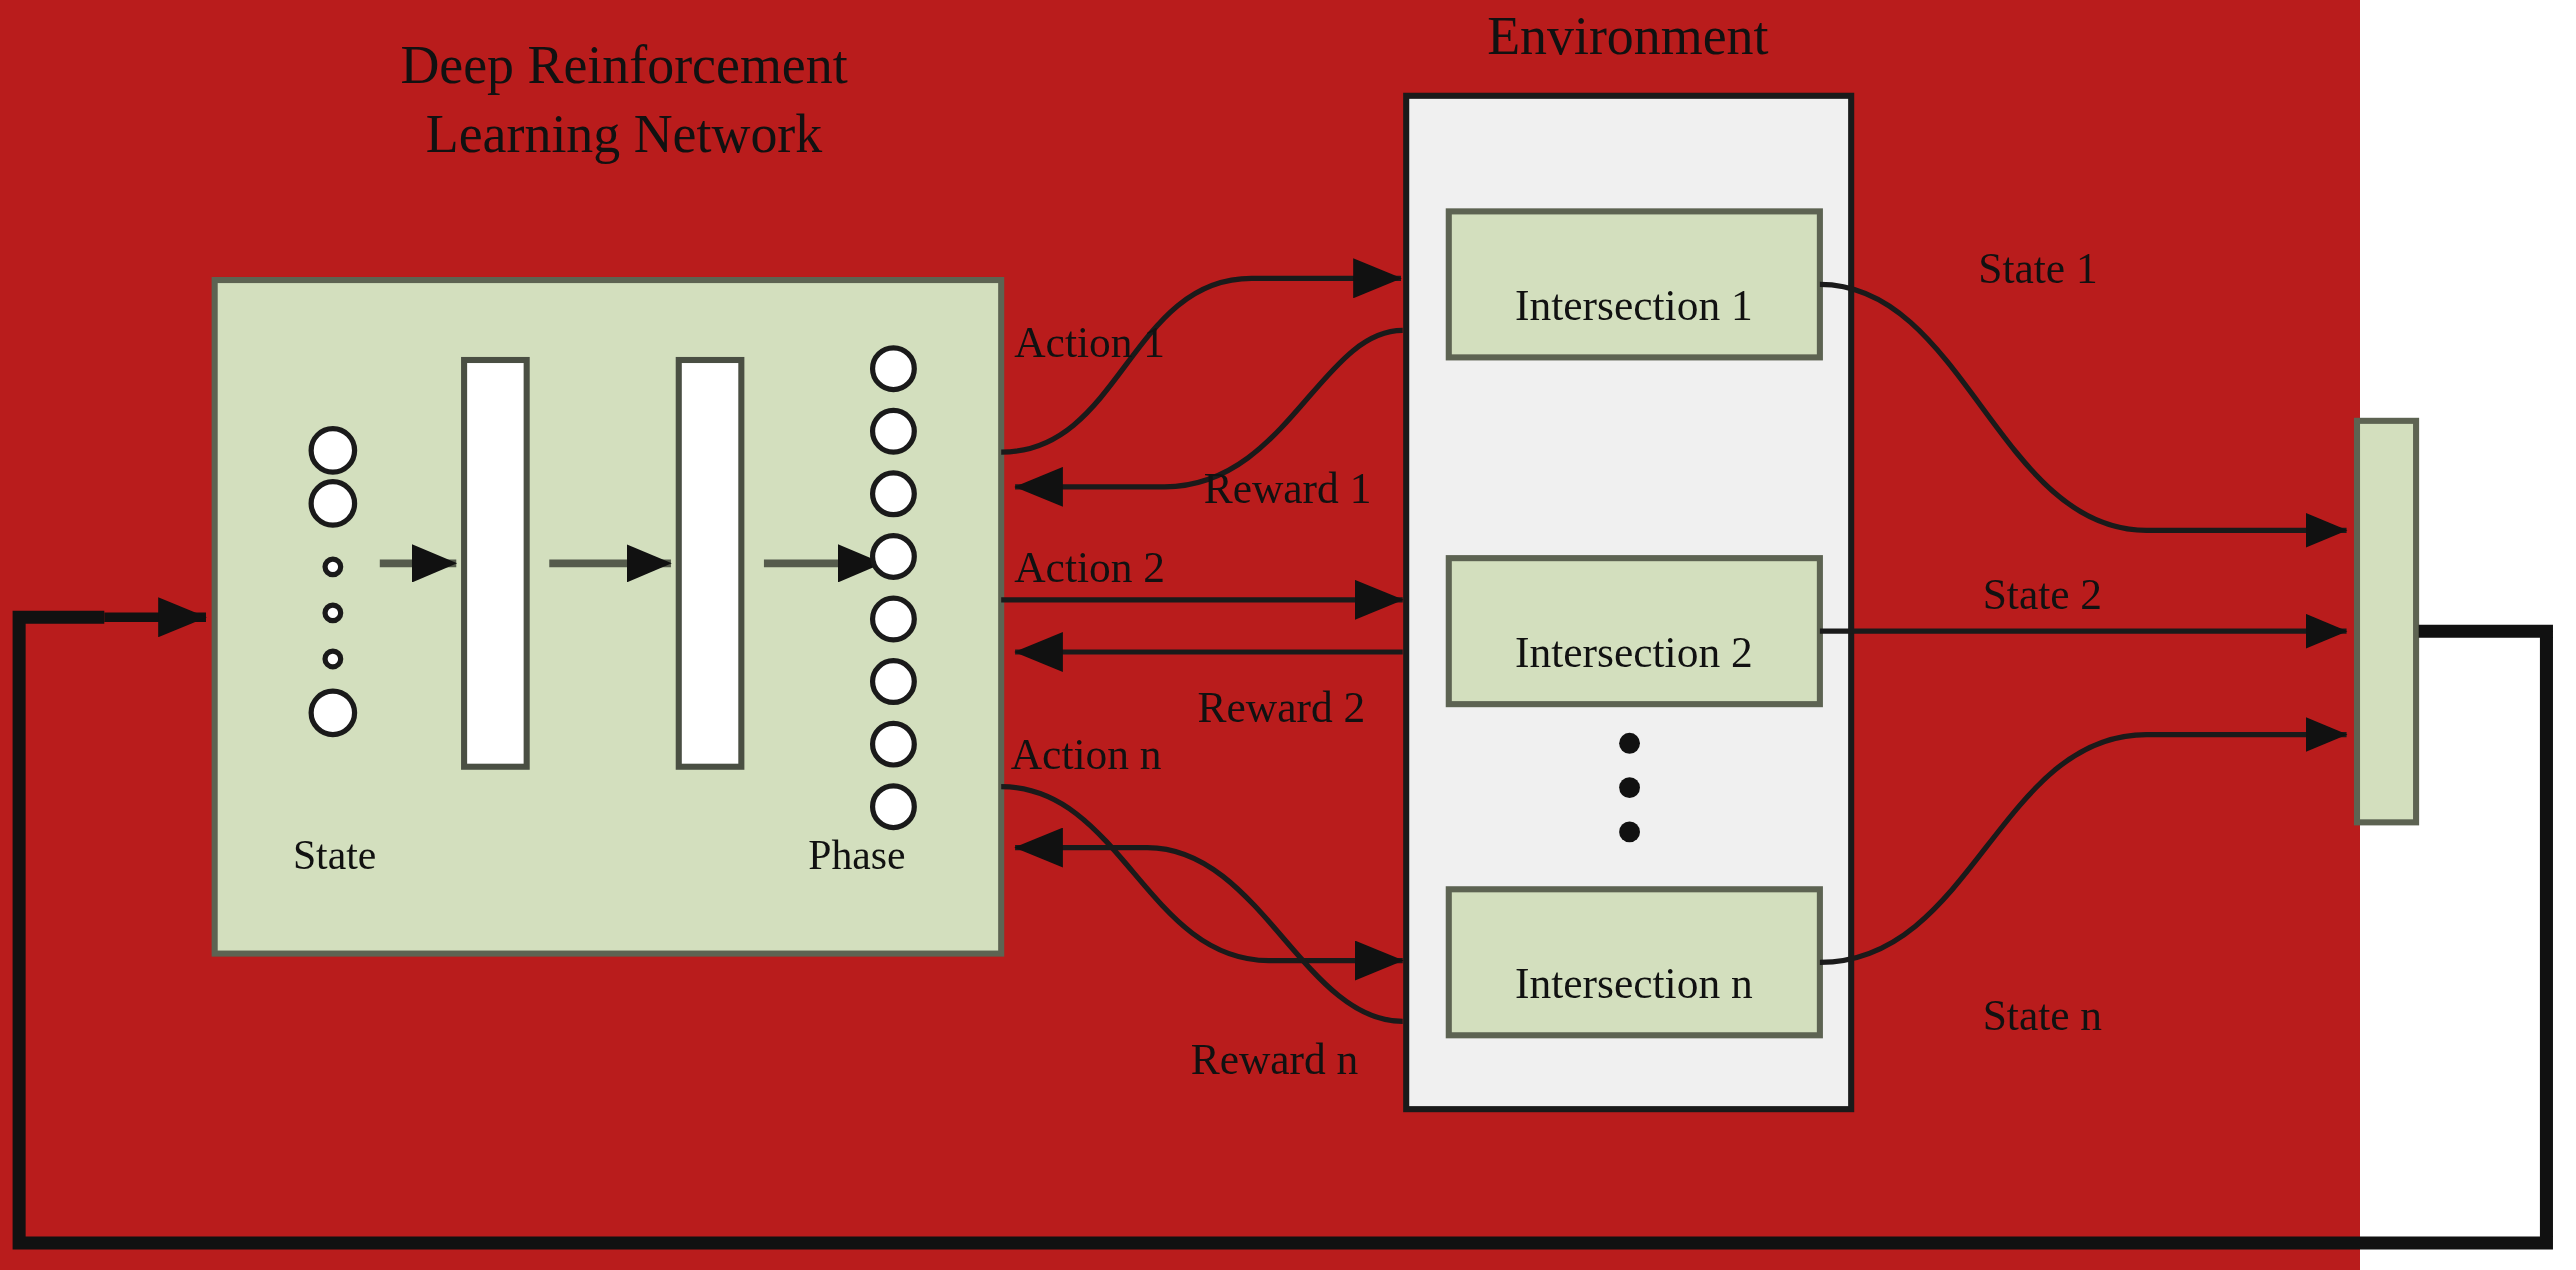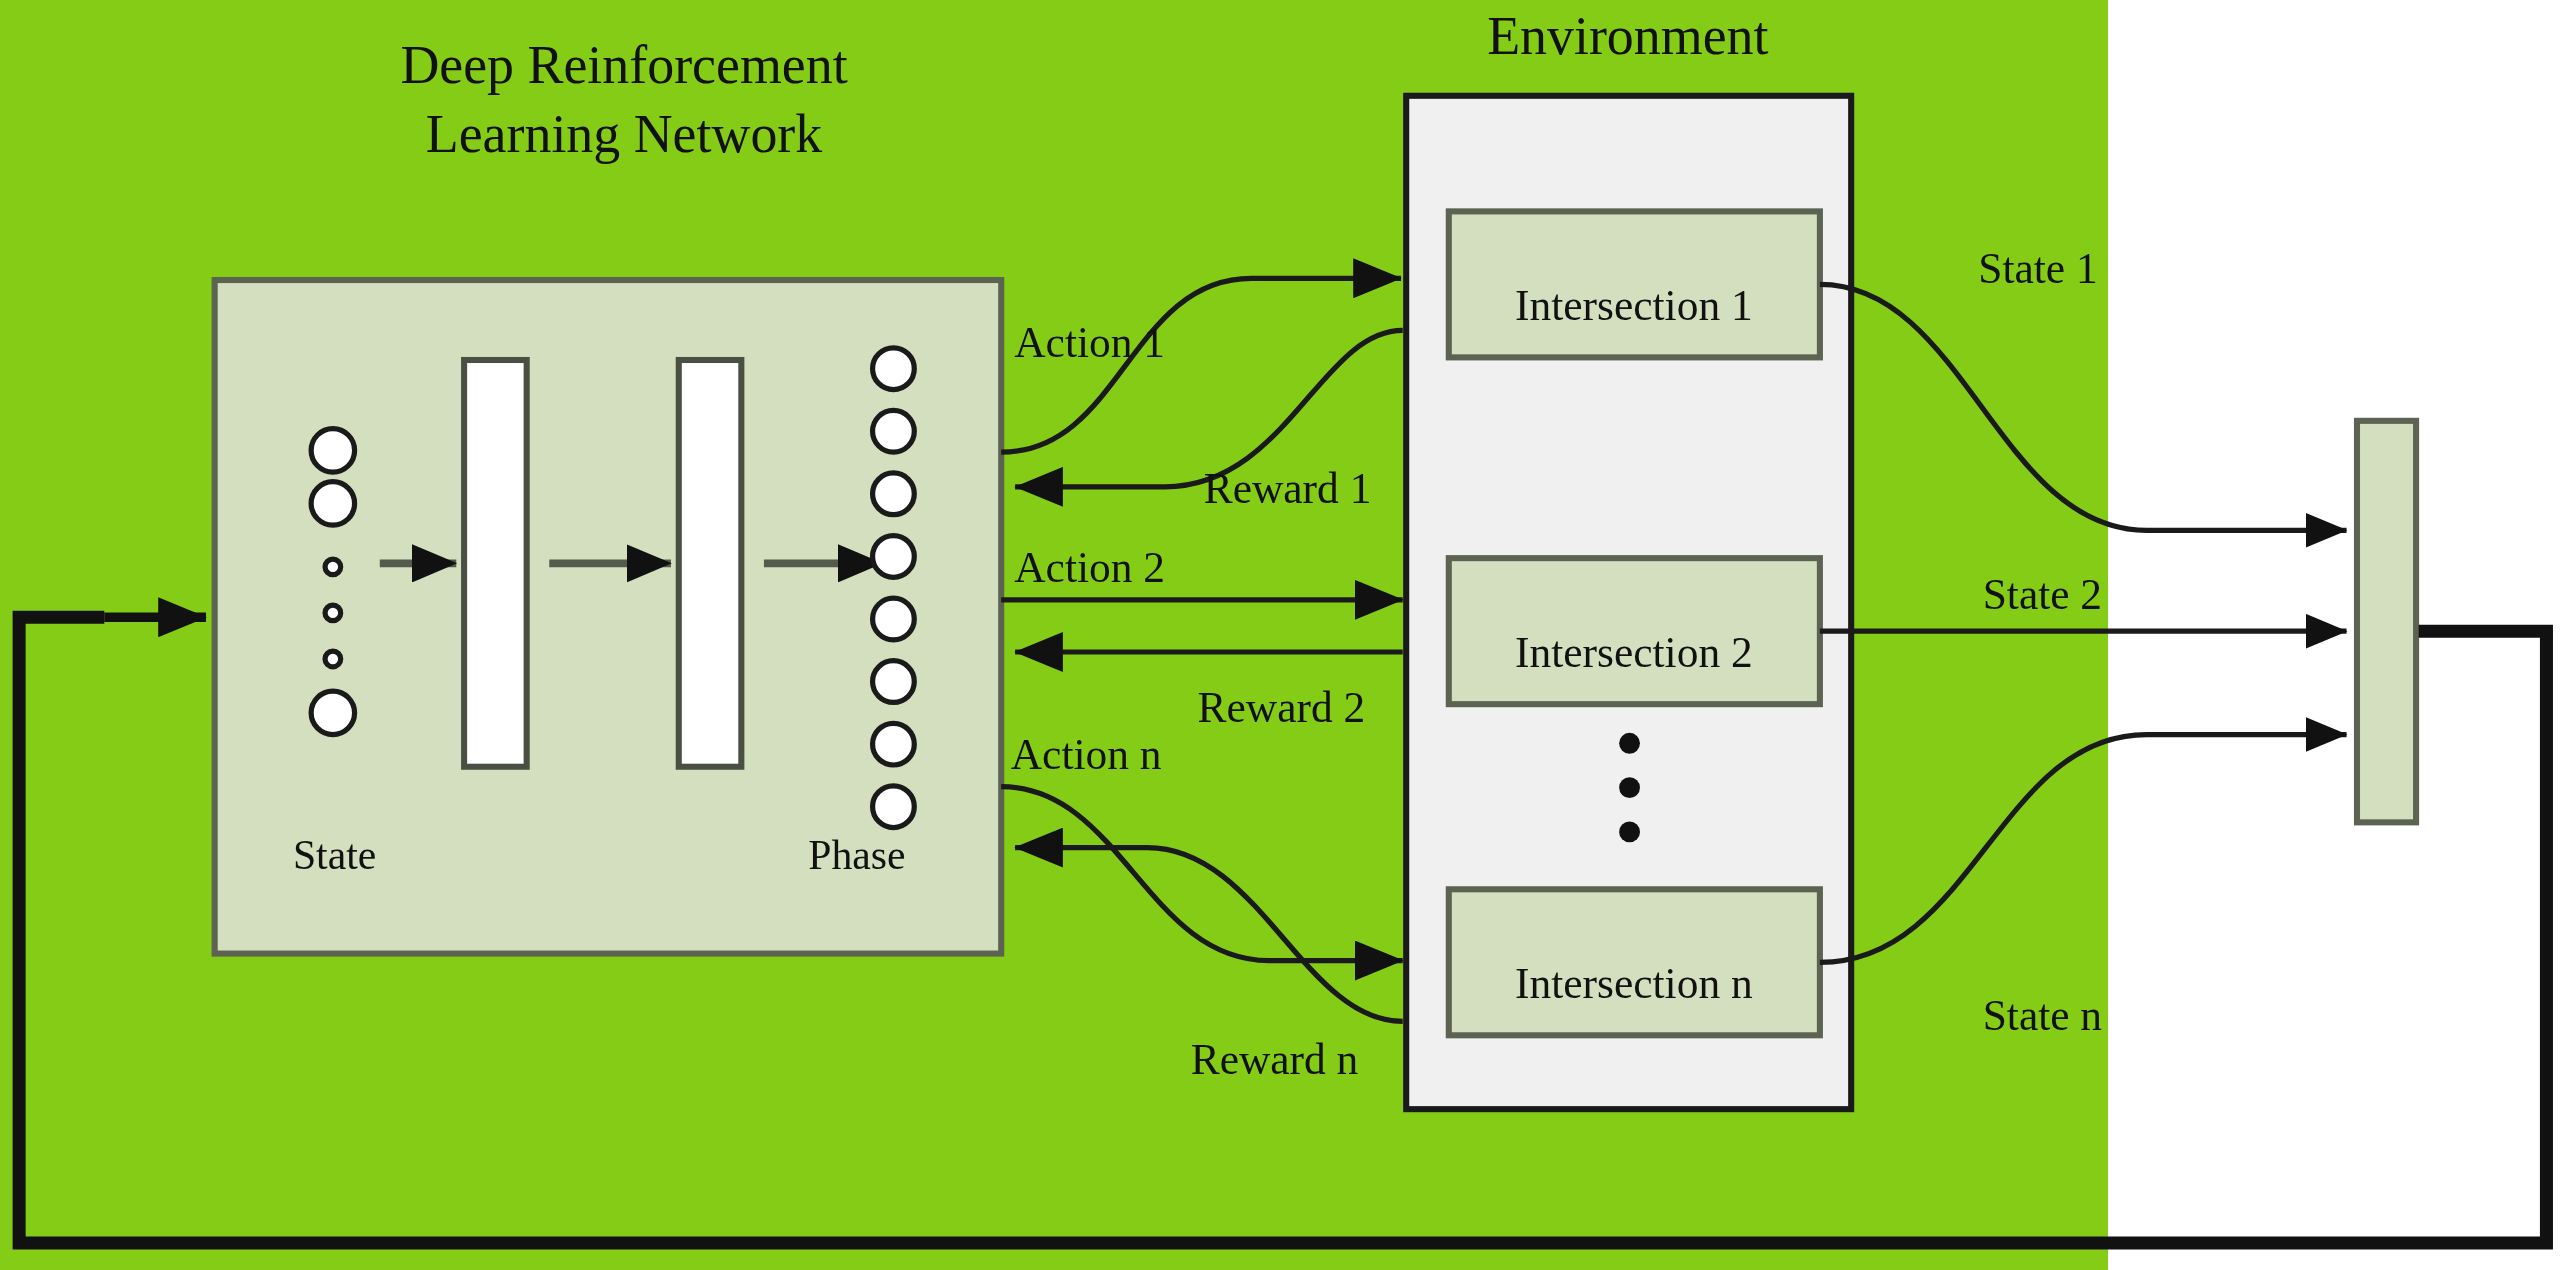--- a/index.html
+++ b/index.html
@@ -1,18 +1,18 @@
 <!DOCTYPE html>
 <html style="font-size:14px"><head>
 <meta charset="utf-8">
 <style>
   html,body{margin:0;padding:0;background:#ffffff;}
   body{width:2576px;height:1271px;overflow:hidden;
        font-family:"Liberation Serif","DejaVu Serif",serif;}
-  #stage{position:relative;width:2108px;height:1271px;background:#84cc16;}
+  #stage{position:relative;width:2360px;height:1271px;background:#b91c1c;}
   svg{position:absolute;left:0;top:0;width:2576px;height:1271px;}
   .lbl{font-family:"Liberation Serif","DejaVu Serif",serif;fill:#111;}
   .title{font-size:62px;text-anchor:middle;}
   .boxlbl{font-size:50px;text-anchor:middle;}
   .edgelbl{font-size:50px;}
   .inner{font-size:48px;}
 </style>
 </head>
 <body>
 

